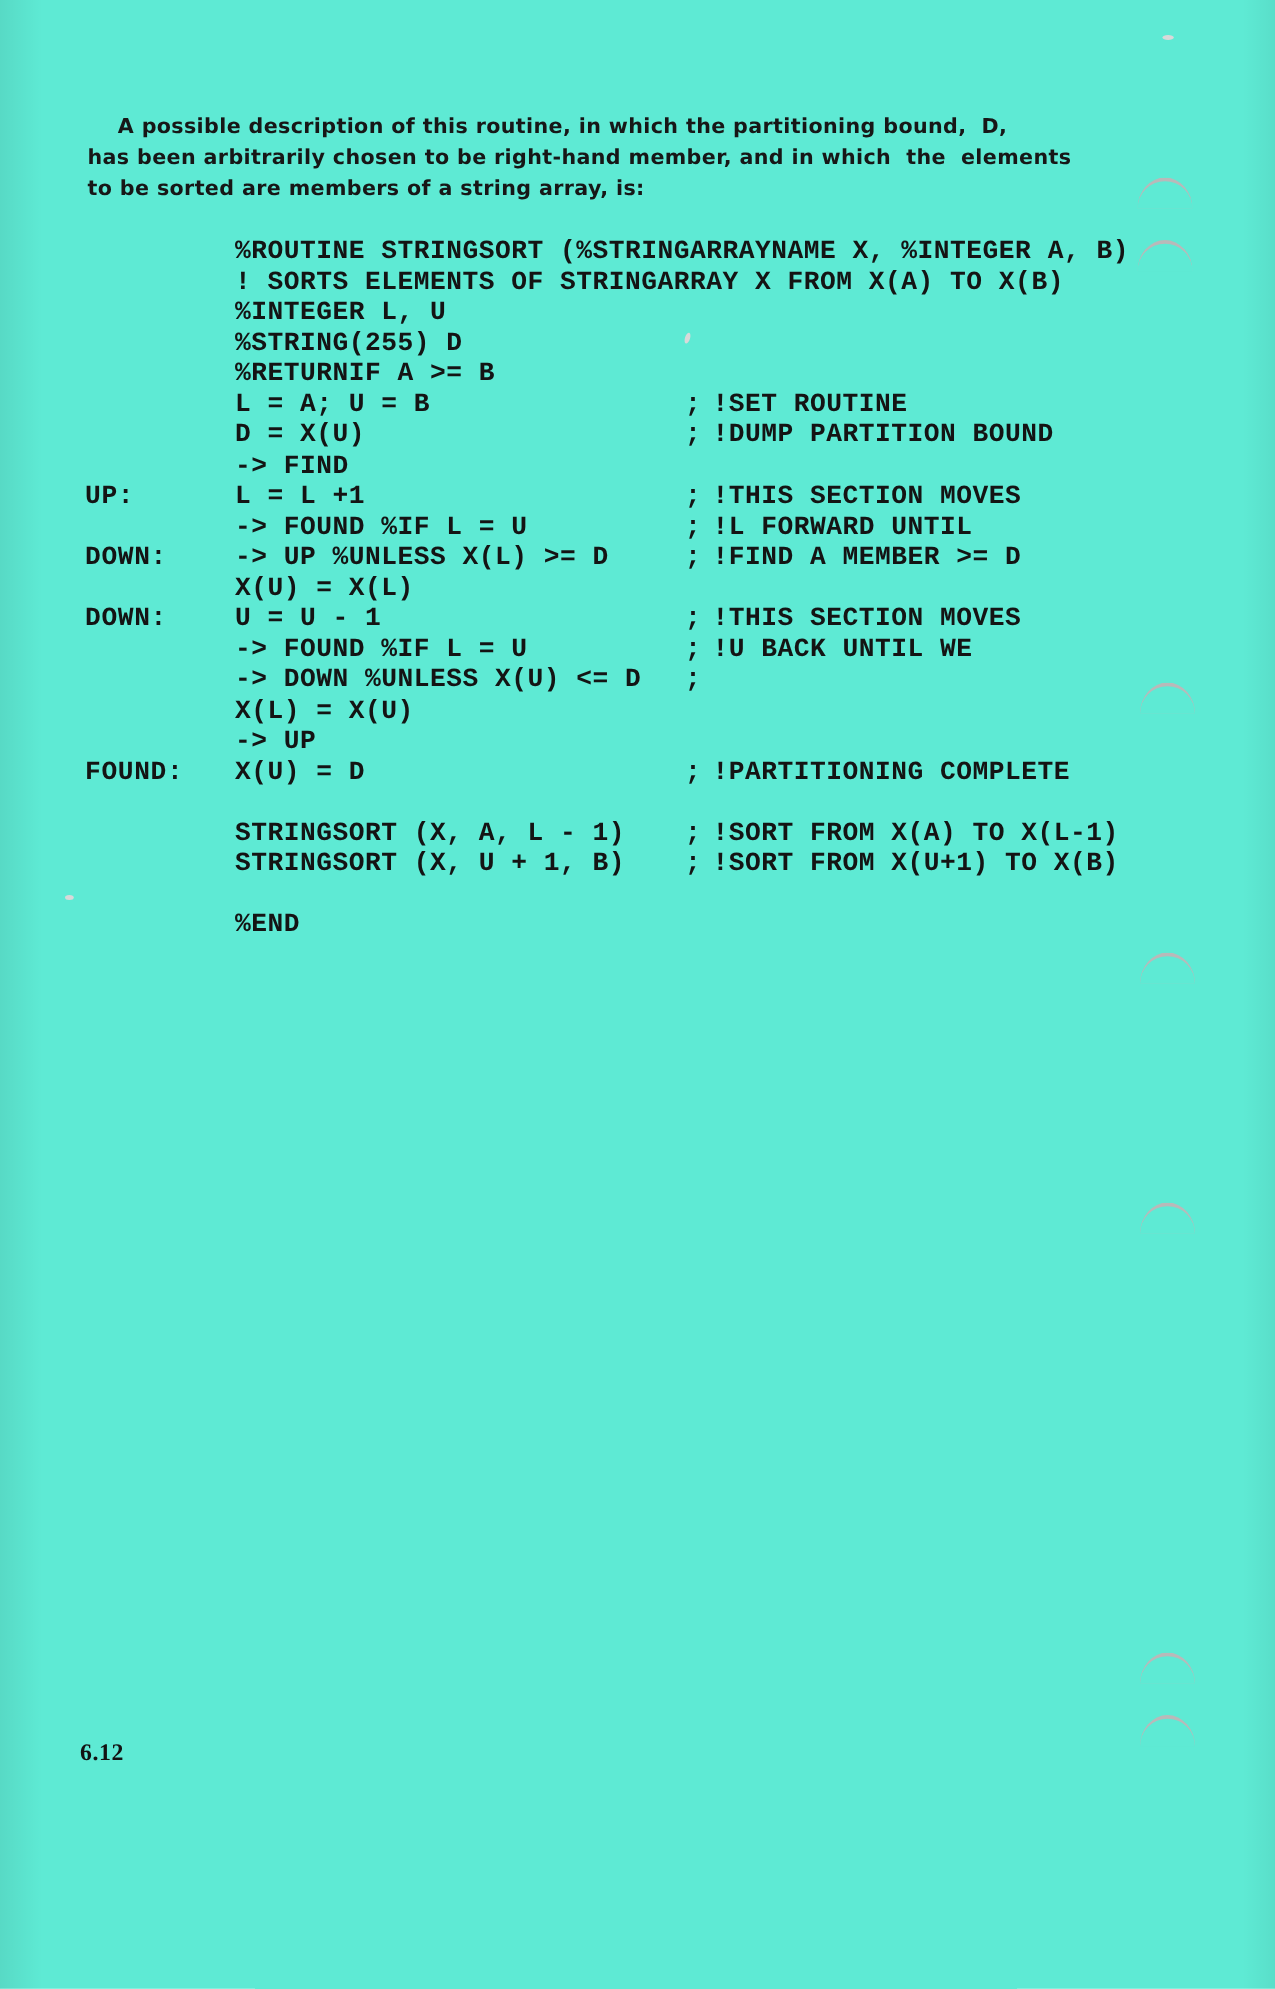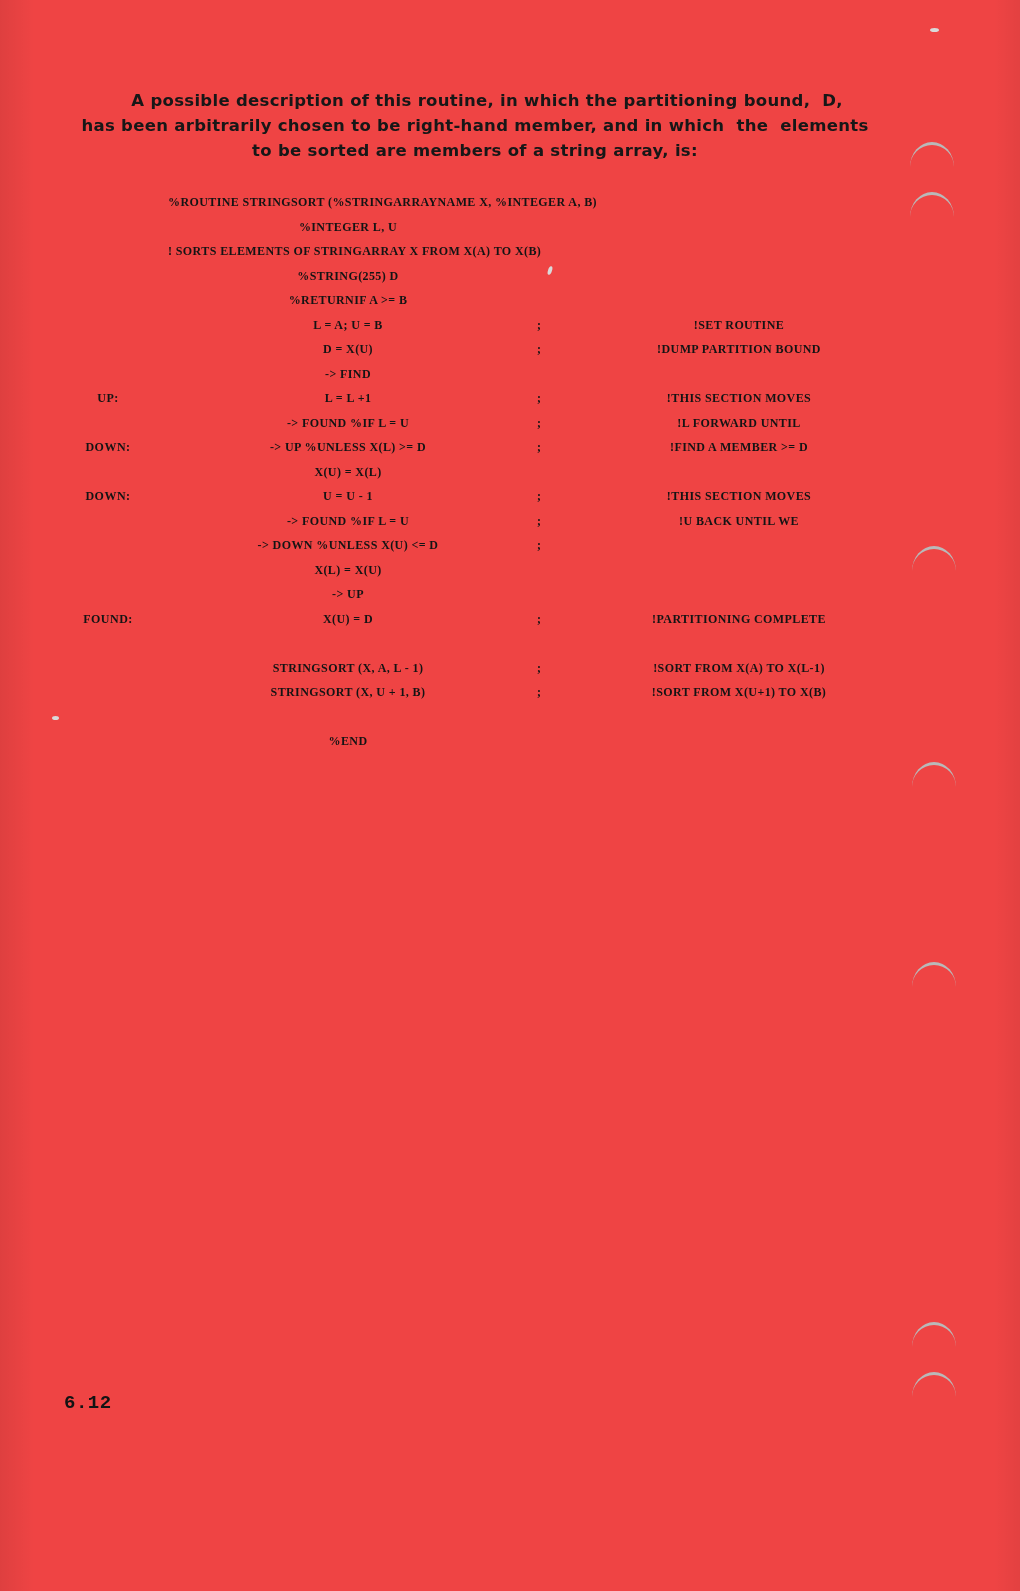--- a/index.html
+++ b/index.html
@@ -11,22 +11,21 @@
     width: 1020px;
     height: 1591px;
     position: relative;
     font-family: "DejaVu Sans Mono", monospace;
     color: #141414;
     overflow: hidden;
   }
   .page {
     position: absolute;
     inset: 0;
-    background: #ef4444;
-    text-align: center;
+    background: #5eead4;
   }
   
   .page::before {
     content: "";
     position: absolute;
     left: 0; top: 0; bottom: 0;
     width: 34px;
     background: linear-gradient(to right, rgba(0,0,0,0.07), rgba(0,0,0,0));
     pointer-events: none;
   }
@@ -48,26 +47,26 @@
     font-size: 16.5px;
     font-weight: 700;
     line-height: 25px;
     letter-spacing: 0.3px;
     white-space: pre-wrap;
     color: #171717;
   }
 
   .listing {
     position: absolute;
-    left: 48px;
+    left: 68px;
     top: 190px;
     width: 880px;
-    font-family: Liberation Serif, serif;
+    font-family: Liberation Mono, monospace;
     font-weight: 700;
-    font-size: 12px;
+    font-size: 21px;
     line-height: 24.5px;
   }
   .row {
     display: flex;
     align-items: flex-start;
     height: 24.5px;
     white-space: pre;
   }
   .row.gap { height: 24.5px; }
   .label {
@@ -86,21 +85,21 @@
   }
   .comment {
     flex: 1 1 auto;
     letter-spacing: 0.4px;
   }
 
   .page-number {
     position: absolute;
     left: 64px;
     top: 1392px;
-    font-family: Liberation Mono, monospace;
+    font-family: Liberation Serif, serif;
     font-weight: 700;
     font-size: 19px;
     letter-spacing: 0.5px;
     color: #131313;
   }
 
   
   .arc {
     position: absolute;
     width: 44px;
@@ -120,22 +119,22 @@
 <body>
 
 <div class="page">
 
   <div class="intro">    A possible description of this routine, in which the partitioning bound,  D,
 has been arbitrarily chosen to be right-hand member, and in which  the  elements
 to be sorted are members of a string array, is:</div>
 
   <div class="listing">
       <div class="row"><span class="label"></span><span class="code">%ROUTINE STRINGSORT (%STRINGARRAYNAME X, %INTEGER A, B)</span><span class="semi"></span><span class="comment"></span></div>
+      <div class="row"><span class="label"></span><span class="code">! SORTS ELEMENTS OF STRINGARRAY X FROM X(A) TO X(B)</span><span class="semi"></span><span class="comment"></span></div>
       <div class="row"><span class="label"></span><span class="code">%INTEGER L, U</span><span class="semi"></span><span class="comment"></span></div>
-      <div class="row"><span class="label"></span><span class="code">! SORTS ELEMENTS OF STRINGARRAY X FROM X(A) TO X(B)</span><span class="semi"></span><span class="comment"></span></div>
       <div class="row"><span class="label"></span><span class="code">%STRING(255) D</span><span class="semi"></span><span class="comment"></span></div>
       <div class="row"><span class="label"></span><span class="code">%RETURNIF A &gt;= B</span><span class="semi"></span><span class="comment"></span></div>
       <div class="row"><span class="label"></span><span class="code">L = A; U = B</span><span class="semi">;</span><span class="comment">!SET ROUTINE</span></div>
       <div class="row"><span class="label"></span><span class="code">D = X(U)</span><span class="semi">;</span><span class="comment">!DUMP PARTITION BOUND</span></div>
       <div class="row"><span class="label"></span><span class="code">-&gt; FIND</span><span class="semi"></span><span class="comment"></span></div>
       <div class="row"><span class="label">UP:</span><span class="code">L = L +1</span><span class="semi">;</span><span class="comment">!THIS SECTION MOVES</span></div>
       <div class="row"><span class="label"></span><span class="code">-&gt; FOUND %IF L = U</span><span class="semi">;</span><span class="comment">!L FORWARD UNTIL</span></div>
       <div class="row"><span class="label">DOWN:</span><span class="code">-&gt; UP %UNLESS X(L) &gt;= D</span><span class="semi">;</span><span class="comment">!FIND A MEMBER &gt;= D</span></div>
       <div class="row"><span class="label"></span><span class="code">X(U) = X(L)</span><span class="semi"></span><span class="comment"></span></div>
       <div class="row"><span class="label">DOWN:</span><span class="code">U = U - 1</span><span class="semi">;</span><span class="comment">!THIS SECTION MOVES</span></div>

